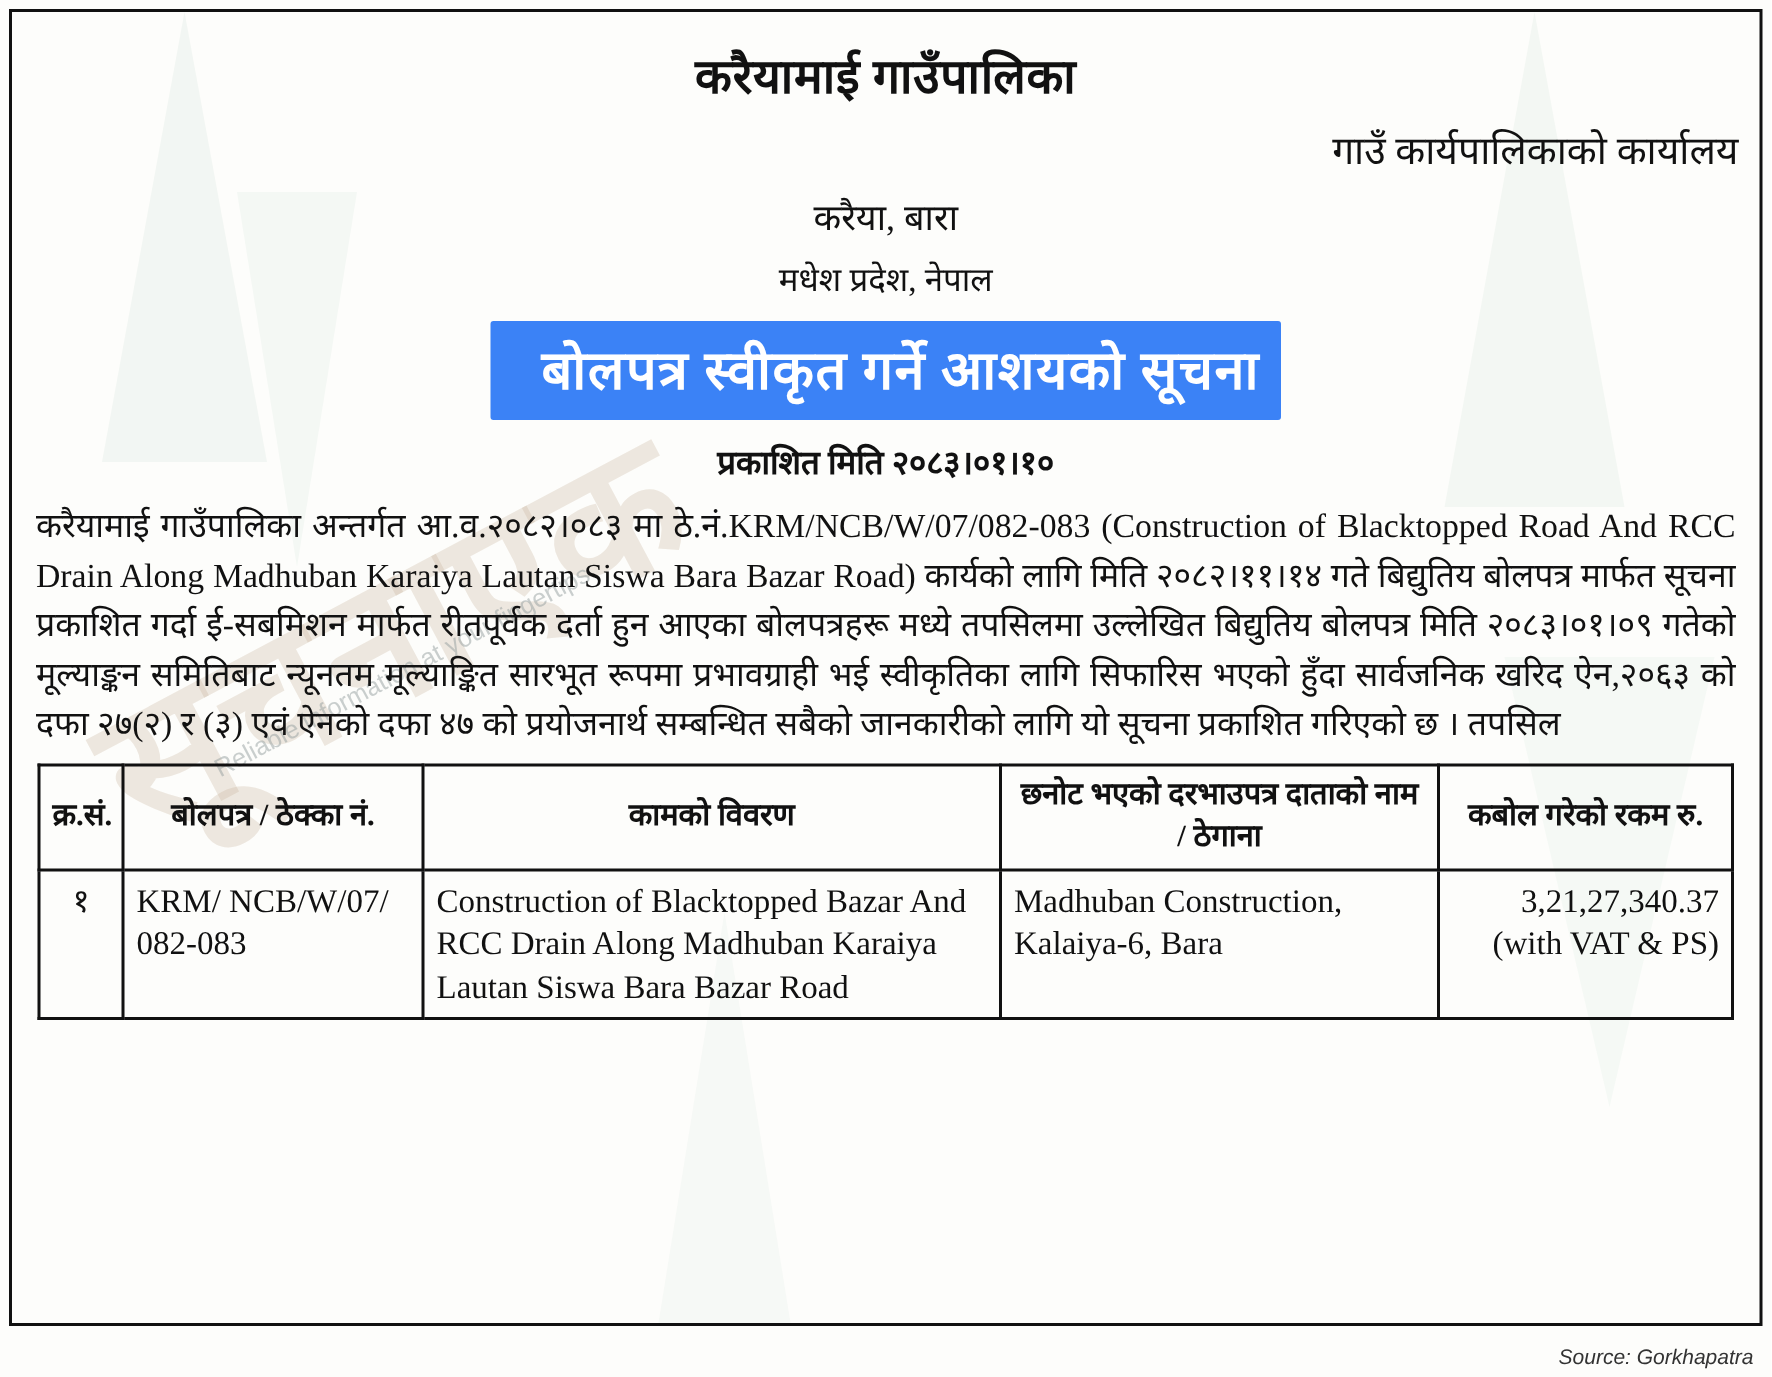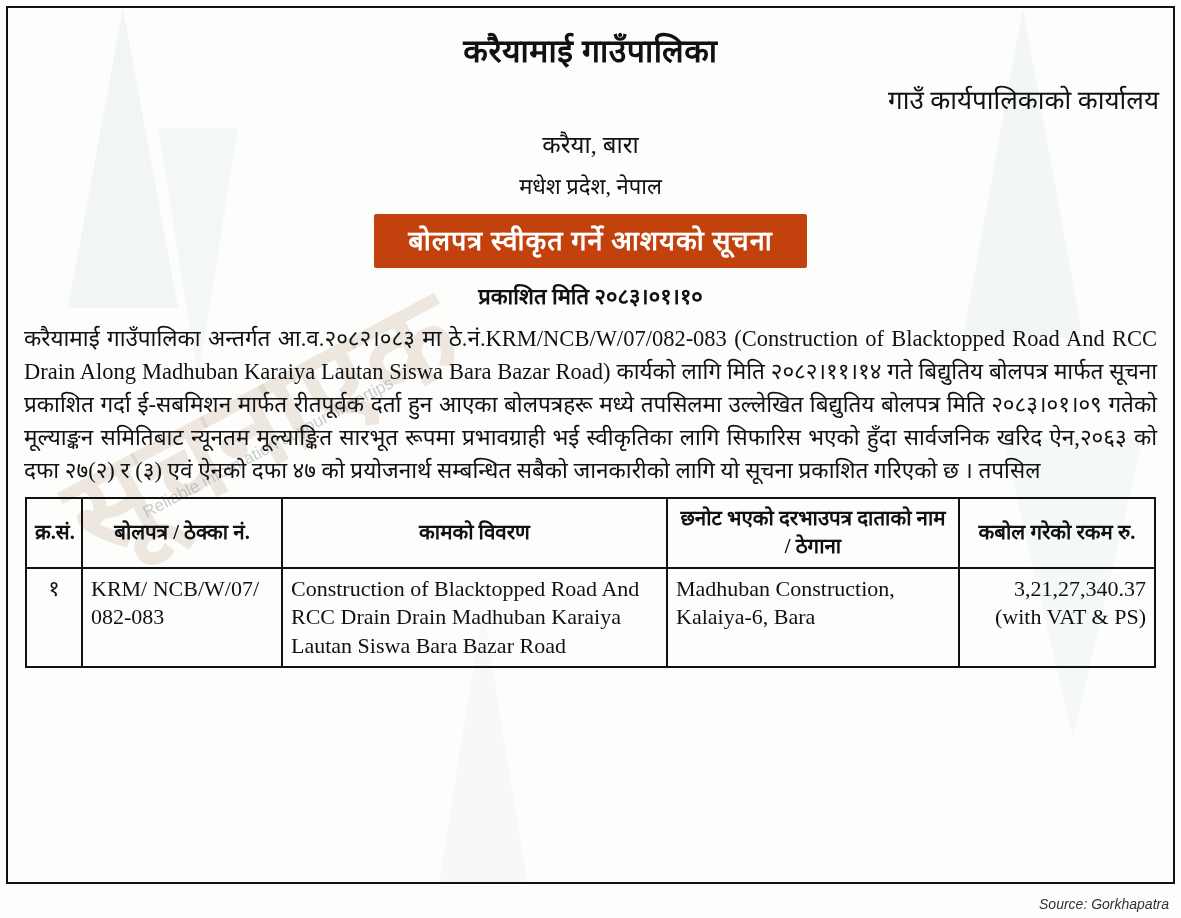--- a/index.html
+++ b/index.html
@@ -117,25 +117,25 @@
   .org-province {
     font-size: 22px;
     margin-top: 10px;
   }
   .banner-wrap {
     text-align: center;
     margin-top: 14px;
   }
   .banner {
     display: inline-block;
-    background: #c2410c;
+    background: #3b82f6;
     color: #ffffff;
-    font-size: 27px;
-    font-weight: bold;
-    padding: 7px 34px 10px 34px;
+    font-size: 36px;
+    font-weight: bold;
+    padding: 7px 14px 10px 34px;
     letter-spacing: 1px;
     border-radius: 2px;
   }
   .pub-date {
     text-align: center;
     font-size: 22px;
     font-weight: bold;
     margin-top: 12px;
   }
   .body-text {
@@ -238,21 +238,21 @@
             <th>बोलपत्र / ठेक्का नं.</th>
             <th>कामको विवरण</th>
             <th>छनोट भएको दरभाउपत्र दाताको नाम / ठेगाना</th>
             <th>कबोल गरेको रकम रु.</th>
           </tr>
         </thead>
         <tbody>
           <tr>
             <td class="c-sn">१</td>
             <td>KRM/ NCB/W/07/ 082-083</td>
-            <td>Construction of Blacktopped Road And RCC Drain Drain Madhuban Karaiya Lautan Siswa Bara Bazar Road</td>
+            <td>Construction of Blacktopped Bazar And RCC Drain Along Madhuban Karaiya Lautan Siswa Bara Bazar Road</td>
             <td>Madhuban Construction, Kalaiya-6, Bara</td>
             <td class="c-amount">3,21,27,340.37 (with VAT &amp; PS)</td>
           </tr>
         </tbody>
       </table>
 
 
     </div>
   </div>
 

